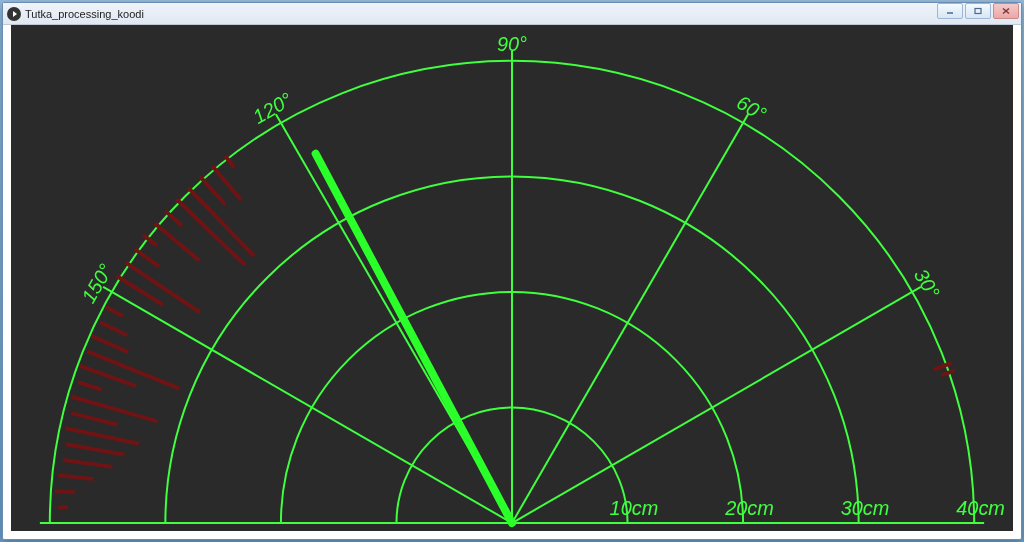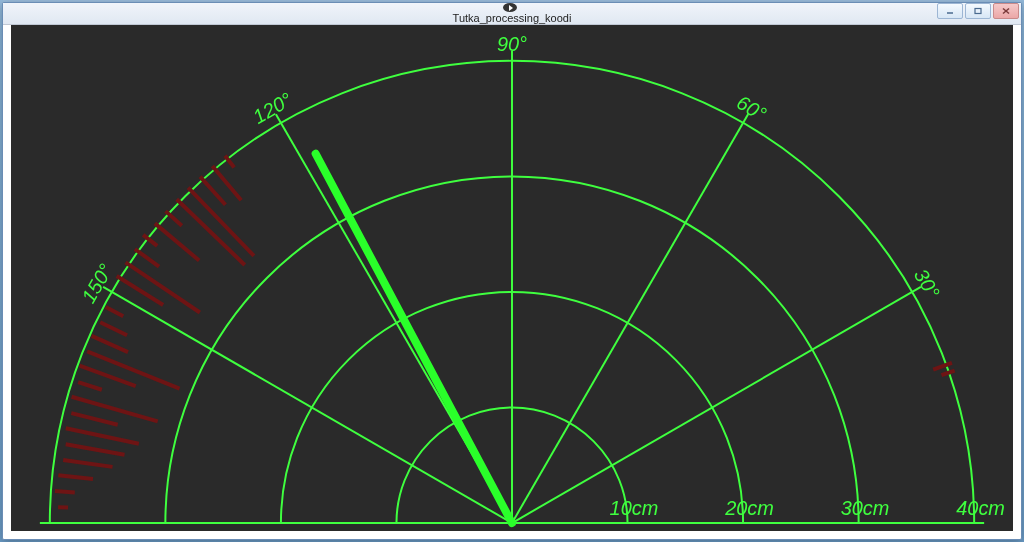--- a/index.html
+++ b/index.html
@@ -26,21 +26,20 @@
       box-shadow: 0 2px 10px rgba(0,0,0,0.3);
     }
     .titlebar {
       height: 22px;
       background: linear-gradient(to bottom, #f0f4fa, #e0e8f2);
       display: flex;
       align-items: center;
       padding: 0 4px;
       border-bottom: 1px solid #c0c8d4;
       position: relative;
-      flex-direction: column;
     }
     .titlebar-icon {
       width: 14px;
       height: 14px;
       margin-right: 4px;
       background: #333;
       border-radius: 50%;
       position: relative;
       display: flex;
       align-items: center;

